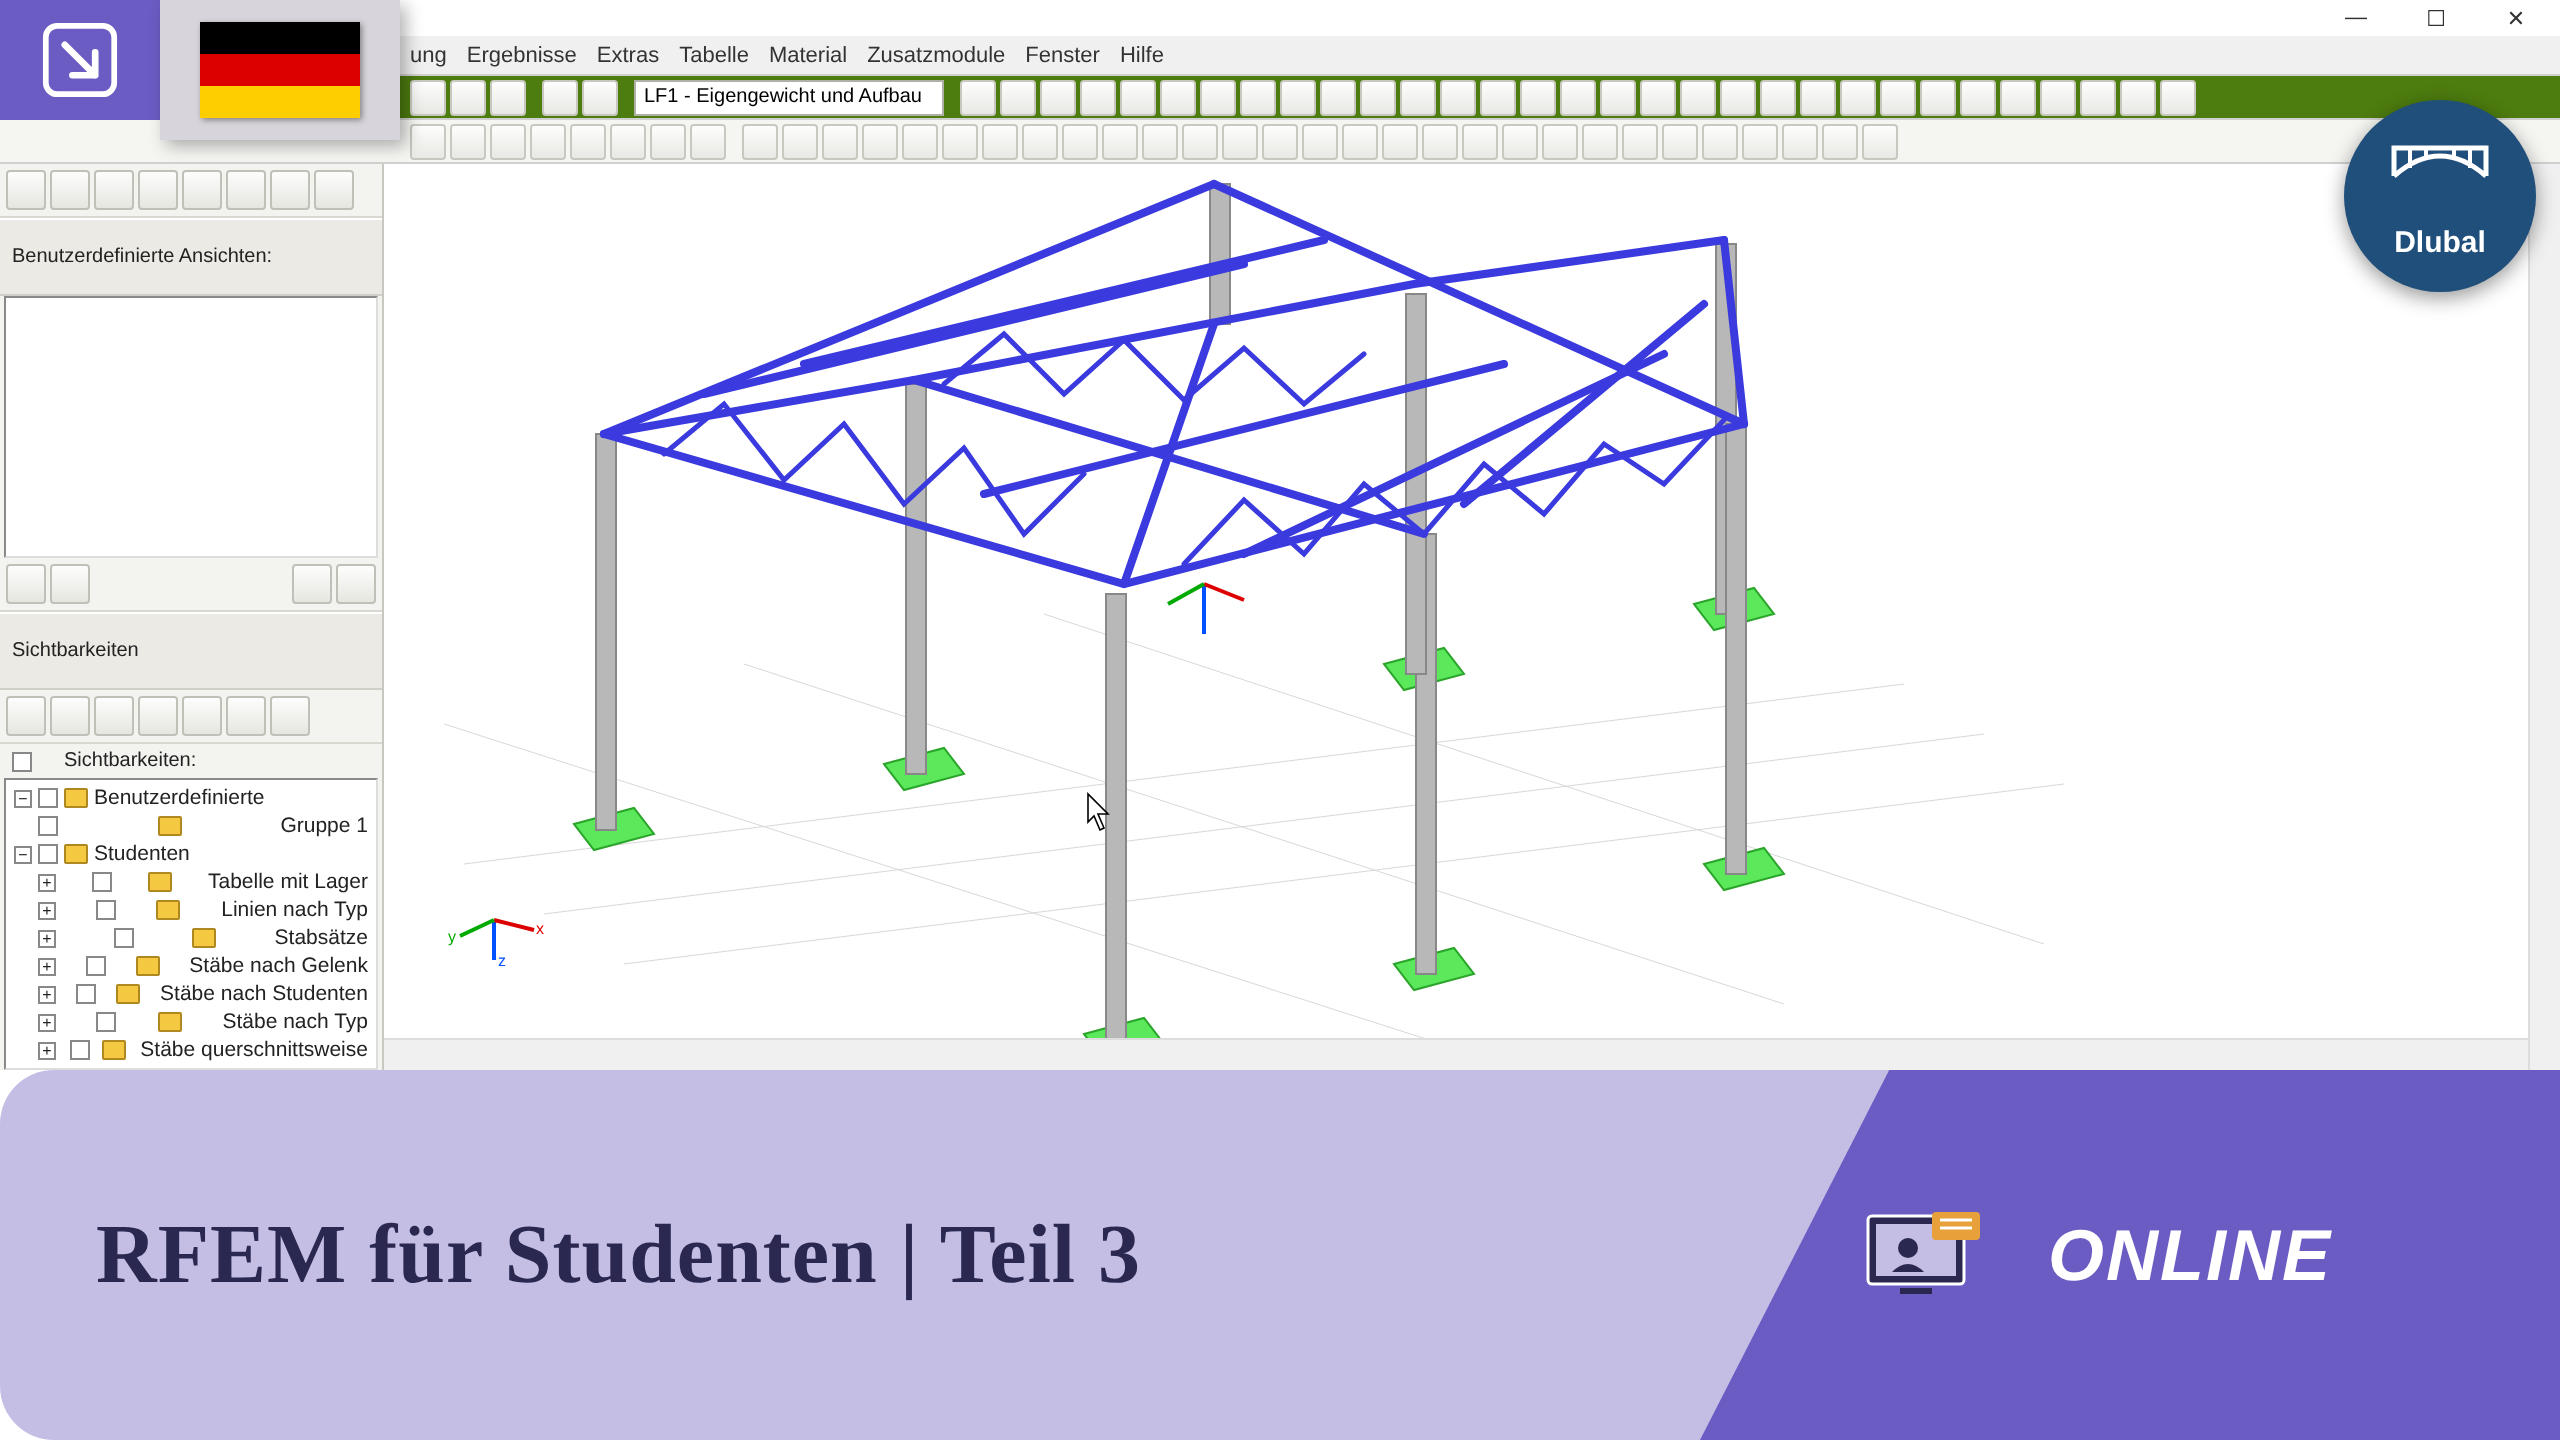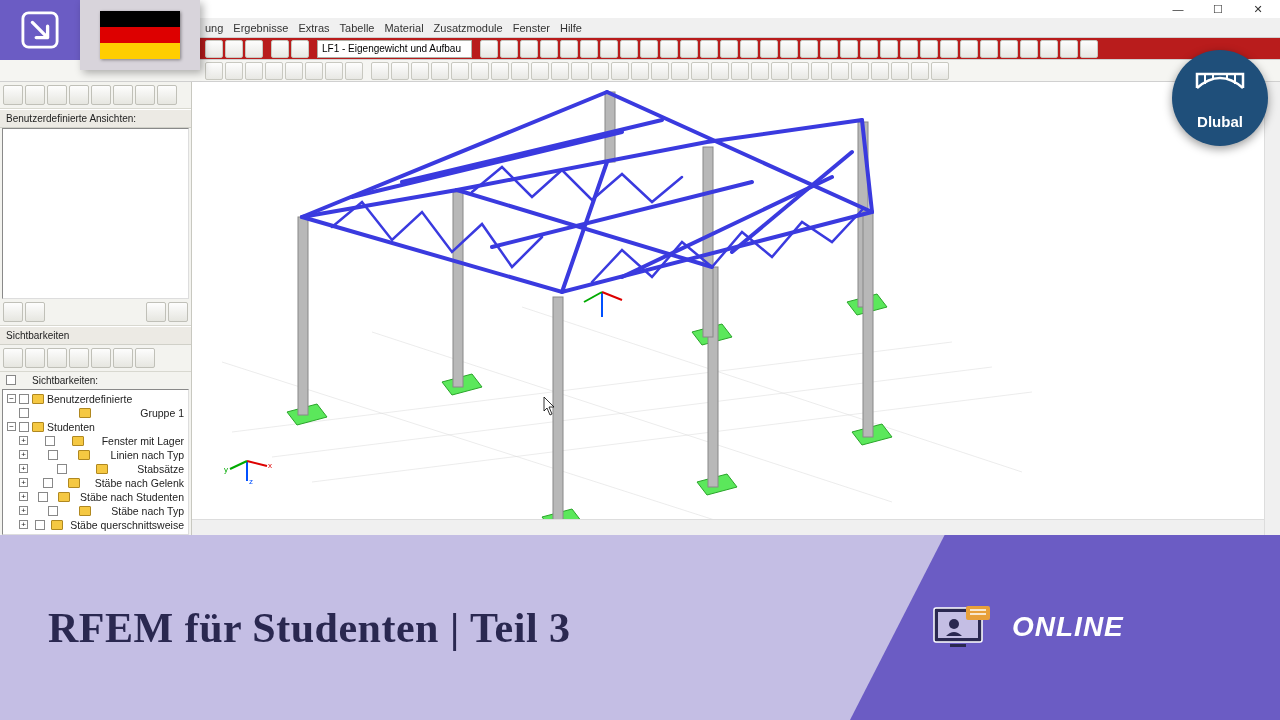--- a/index.html
+++ b/index.html
@@ -12,34 +12,34 @@
   .flag-de { width: 80px; height: 48px; display: flex; flex-direction: column; box-shadow: 1px 1px 3px rgba(0,0,0,.4); }
   .flag-de span { flex: 1; }
 
   
   .titlebar { height: 18px; background: #fff; display: flex; justify-content: flex-end; align-items: center; padding-right: 2px; gap: 0; }
   .win-btn { width: 40px; height: 18px; display:flex; align-items:center; justify-content:center; font-size:11px; color:#333; }
 
   .menubar { height: 20px; background: #f0f0f0; border-bottom: 1px solid #d0d0d0; display: flex; align-items: center; padding-left: 205px; font-size: 11px; color: #333; gap: 10px; }
   .menubar span { cursor: default; }
 
-  .toolbar { height: 22px; background: #b91c1c; border-bottom: 1px solid #d0d0d0; display: flex; align-items: center; padding-left: 205px; gap: 2px; }
+  .toolbar { height: 22px; background: #4d7c0f; border-bottom: 1px solid #d0d0d0; display: flex; align-items: center; padding-left: 205px; gap: 2px; }
   .toolbar2 { height: 22px; background: #f5f5f2; border-bottom: 1px solid #d0d0d0; display: flex; align-items: center; padding-left: 205px; gap: 2px; }
   .tb-btn { width: 18px; height: 18px; background: linear-gradient(#fdfdfd,#e8e8e4); border: 1px solid #c8c8c0; border-radius: 2px; display:inline-block; }
   .tb-sep { width: 4px; }
   .load-combo { width: 155px; height: 18px; font-size: 10px; border: 1px solid #b0b0a8; background: #fff; padding: 0 4px; display:flex; align-items:center; }
 
   
   .workspace { display: flex; height: 453px; }
 
   
   .panel { width: 192px; background: #f3f3ef; border-right: 1px solid #c8c8c0; display: flex; flex-direction: column; font-size: 10px; color: #222; }
   .panel-row { display: flex; gap: 2px; padding: 3px; border-bottom: 1px solid #d8d8d0; }
   .p-btn { width: 20px; height: 20px; background: linear-gradient(#fdfdfd,#e6e6e0); border: 1px solid #c0c0b8; border-radius: 2px; }
-  .panel-label { padding: 3px 6px; font-weight: normal; background:#eceae4; border-top:1px solid #fff; border-bottom:1px solid #d0d0c8; }
+  .panel-label { padding: 13px 6px; font-weight: normal; background:#eceae4; border-top:1px solid #fff; border-bottom:1px solid #d0d0c8; }
   .panel-body { flex: 1; background: #fff; border: 1px inset #ddd; margin: 0 2px; }
   .tree { padding: 2px 4px; font-size: 10.5px; line-height: 14px; }
   .tree-item { display: flex; align-items: center; gap: 3px; white-space: nowrap; }
   .tree-indent1 { padding-left: 12px; justify-content: space-between; }
   .exp { width: 9px; height: 9px; border: 1px solid #888; font-size: 8px; line-height: 7px; text-align: center; background:#fff; }
   .chk { width: 10px; height: 10px; border: 1px solid #888; background:#fff; }
   .fld { width: 12px; height: 10px; background: #f5c842; border: 1px solid #b08820; border-radius: 1px; }
   .check-row { display:flex; align-items:center; gap:16px; padding:3px 6px; }
 
   
@@ -47,27 +47,27 @@
   .viewport-inner { position:absolute; inset:0; }
   .scrollbar-v { position:absolute; right:0; top:0; bottom:0; width:16px; background:#f0f0f0; border-left:1px solid #ddd; }
   .scrollbar-h { position:absolute; left:0; right:16px; bottom:0; height:16px; background:#f0f0f0; border-top:1px solid #ddd; }
   .axis-gizmo { position:absolute; left:30px; bottom:45px; }
 
   
   .dlubal-badge { position: absolute; top: 50px; right: 12px; width: 96px; height: 96px; border-radius: 50%; background: #1f4f7a; display: flex; flex-direction: column; align-items: center; justify-content: center; color: #fff; z-index: 60; box-shadow: 0 3px 10px rgba(0,0,0,.4); }
   .dlubal-badge .txt { font-size: 15px; font-weight: bold; margin-top: 19px; }
 
   
-  .banner { position: absolute; left: 0; right: 0; bottom: 0; height: 185px; background: #c4bee4; display: flex; align-items: center; }
+  .banner { position: absolute; left: 0; right: 0; bottom: 0; height: 185px; background: #c4bee4; display: flex; align-items: center; border-radius: 27px; }
   .banner-title { font-family: Georgia, "Times New Roman", serif; font-size: 42px; font-weight: 600; color: #2a2850; padding-left: 48px; letter-spacing: .5px; }
   .banner-right { position: absolute; right: 0; top: 0; bottom: 0; width: 430px; }
   .banner-right::before { content:""; position:absolute; inset:0; background:#6b5cc4; clip-path: polygon(22% 0, 100% 0, 100% 100%, 0 100%); }
   .banner-right-inner { position: relative; height: 100%; display: flex; align-items: center; gap: 18px; padding-left: 80px; color: #fff; }
   .online-icon { width: 64px; height: 52px; position: relative; }
-  .online-text { font-family: Arial, sans-serif; font-size: 28px; font-weight: 800; line-height: 1.1; font-style: italic; letter-spacing: 1px; }
+  .online-text { font-family: Arial, sans-serif; font-size: 36px; font-weight: 800; line-height: 1.1; font-style: italic; letter-spacing: 1px; margin-left: 12px; }
 </style>
 </head>
 <body>
 
 <div class="corner-badge">
   <svg viewBox="0 0 40 40">
     <rect x="2" y="2" width="36" height="36" rx="6" fill="none" stroke="#fff" stroke-width="3"></rect>
     <path d="M 12 12 L 28 28 M 28 28 L 28 16 M 28 28 L 16 28" stroke="#fff" stroke-width="3.5" fill="none" stroke-linecap="round"></path>
   </svg>
 </div>
@@ -246,21 +246,21 @@
       <div class="tree-item">
           <span class="exp">−</span>
           <span class="chk"></span>
           <span class="fld"></span>
           <span>Studenten</span>
         </div>
       <div class="tree-item tree-indent1">
           <span class="exp">+</span>
           <span class="chk"></span>
           <span class="fld"></span>
-          <span>Fenster mit Lager</span>
+          <span>Tabelle mit Lager</span>
         </div>
       <div class="tree-item tree-indent1">
           <span class="exp">+</span>
           <span class="chk"></span>
           <span class="fld"></span>
           <span>Linien nach Typ</span>
         </div>
       <div class="tree-item tree-indent1">
           <span class="exp">+</span>
           <span class="chk"></span>

